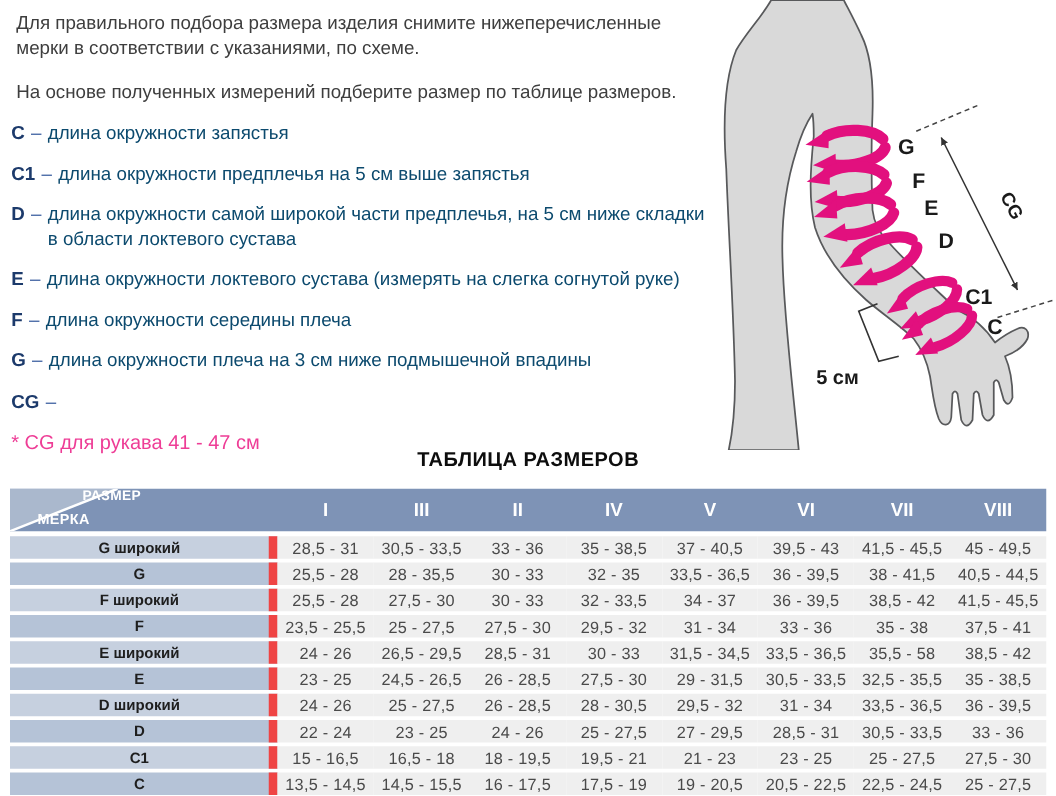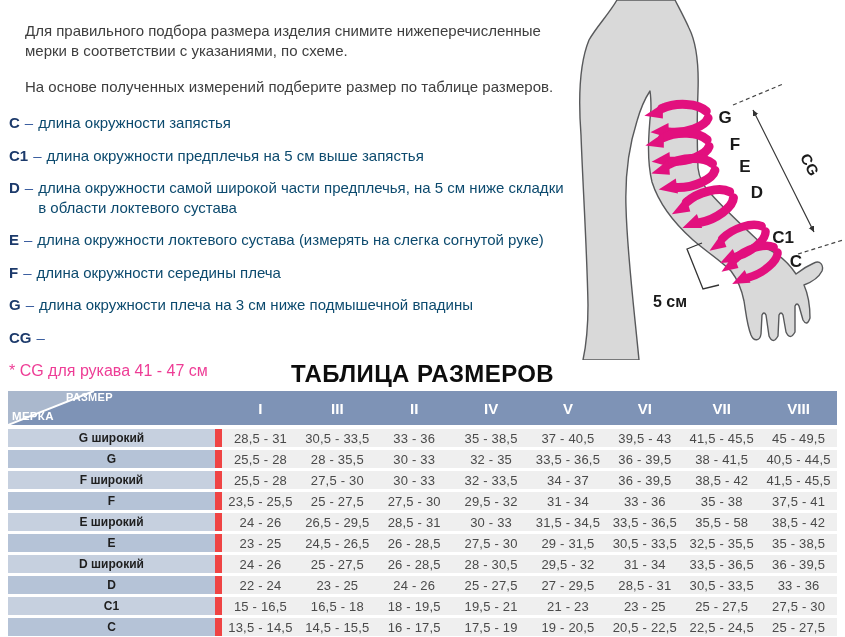--- a/index.html
+++ b/index.html
@@ -1,42 +1,42 @@
 <!DOCTYPE html>
 <html><head>
 <meta charset="utf-8">
 <style>
   html,body{margin:0;padding:0;background:#fff;}
   .page{position:relative;width:845px;height:637px;background:#fff;overflow:hidden;
         font-family:"Liberation Sans",sans-serif;}
 
   
   .text-col{position:absolute;left:9px;top:5px;width:562px;}
-  .intro{margin:16px;color:#3e3e3e;font-size:15px;line-height:1.34;}
+  .intro{margin:4px;color:#3e3e3e;font-size:15px;line-height:1.34;}
   .intro.second{margin-top:15px;}
   .m-item{display:flex;margin-top:13px;font-size:15px;line-height:1.3;}
   .m-key{font-weight:bold;color:#1c3a6b;white-space:nowrap;}
   .m-dash{color:#3c5fa0;margin:0 5px;}
   .m-text{color:#0c4a6e;}
   .note{margin-top:15px;color:#ee3d96;font-size:16px;}
 
   
   .diagram{position:absolute;left:575px;top:0;width:270px;height:360px;}
 
   
   .title{position:absolute;top:360px;left:8px;width:829px;text-align:center;
-         font-weight:bold;font-size:24px;color:#0d0d0d;letter-spacing:.4px;}
+         font-weight:bold;font-size:16px;color:#0d0d0d;letter-spacing:.4px;}
   .size-table{position:absolute;top:391px;left:8px;width:829px;}
   .t-head{display:grid;grid-template-columns:214px repeat(8,1fr);background:#7e93b6;
           height:34px;margin-bottom:4px;}
   .t-corner{position:relative;}
   .t-corner svg{position:absolute;left:0;top:0;}
   .t-corner .c-top{position:absolute;top:0;left:58px;color:#fff;font-size:11px;
                    font-weight:bold;letter-spacing:.3px;}
-  .t-corner .c-left{position:absolute;bottom:3px;left:4px;color:#fff;font-size:11.5px;
+  .t-corner .c-left{position:absolute;bottom:3px;left:22px;color:#fff;font-size:11.5px;
                     font-weight:bold;letter-spacing:.3px;}
   .t-col{color:#fff;font-weight:bold;font-size:15px;display:flex;align-items:center;
          justify-content:center;}
   .t-row{display:grid;grid-template-columns:214px repeat(8,1fr);height:18px;margin-bottom:3px;}
   .t-label{display:flex;align-items:center;justify-content:center;font-size:12px;
            font-weight:bold;color:#1e1e1e;border-right:7px solid #ef4444;}
   .t-label.light{background:#c6d0df;}
   .t-label.dark{background:#b5c3d7;}
   .t-cell{display:flex;align-items:center;justify-content:center;background:#efefef;
           font-size:13px;color:#4a4a4a;letter-spacing:.2px;}

